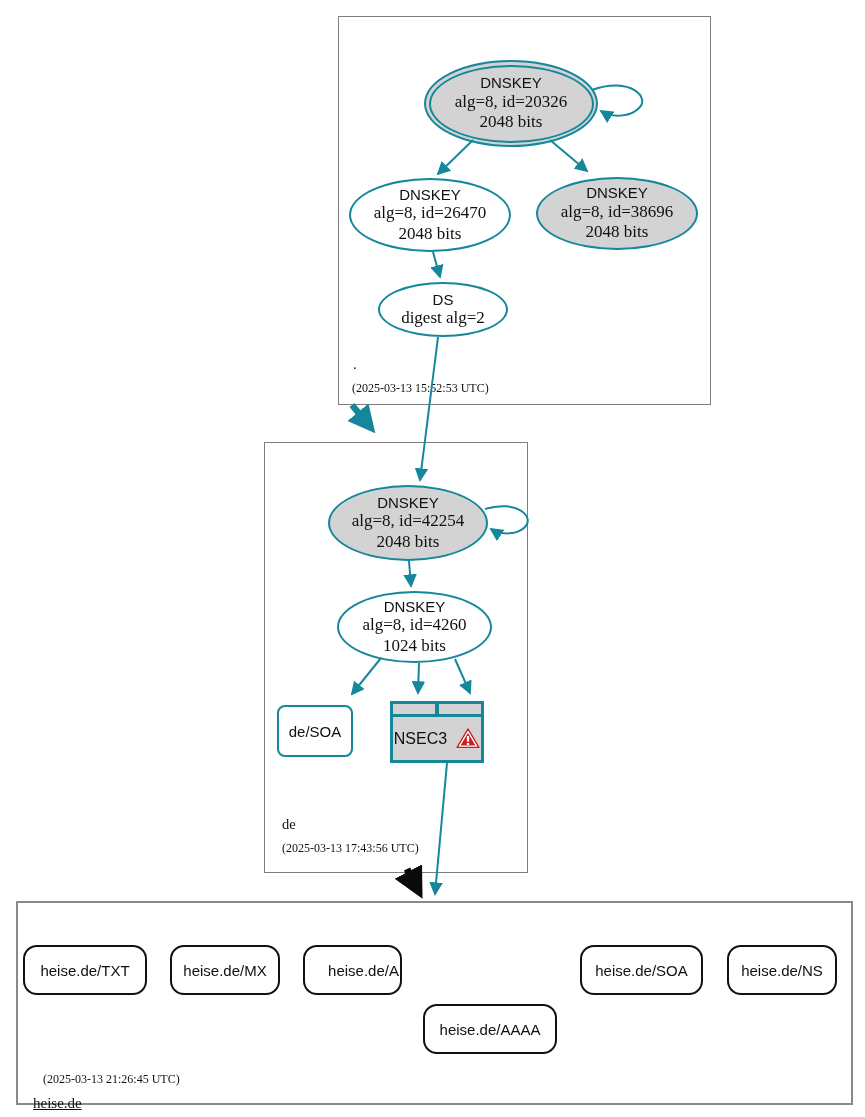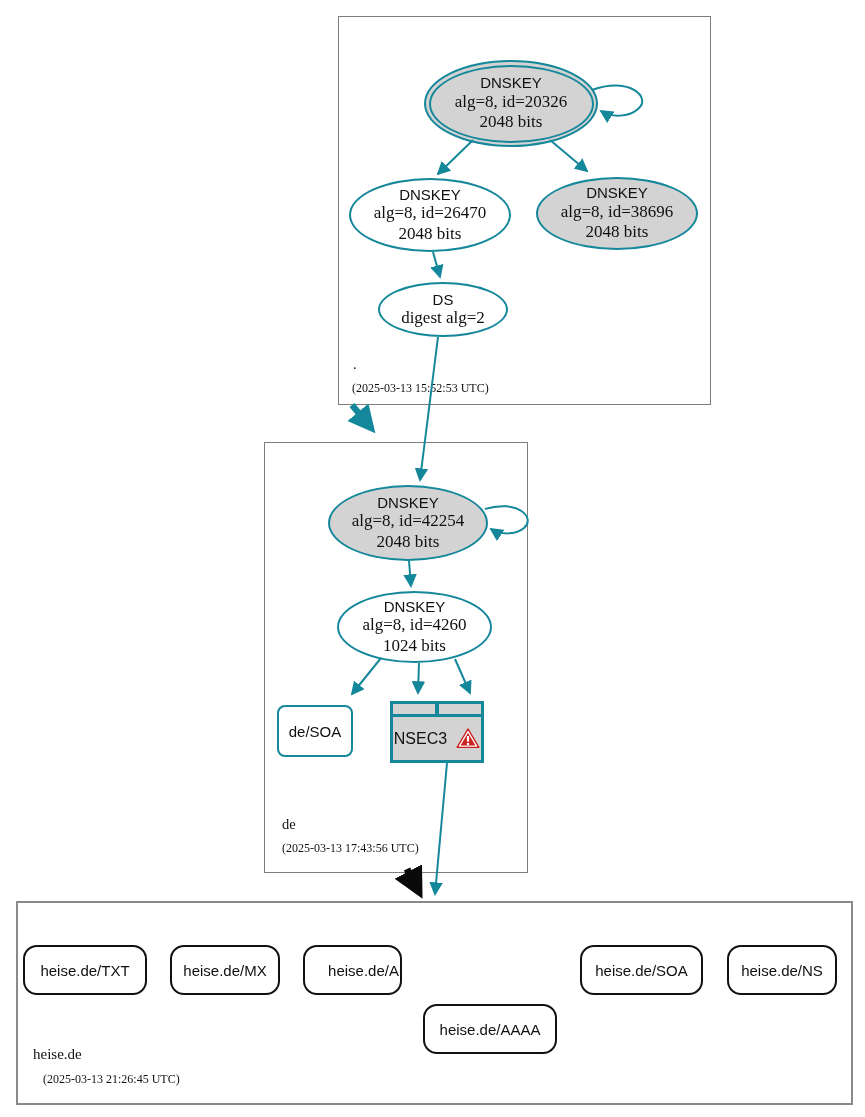--- a/index.html
+++ b/index.html
@@ -101,21 +101,21 @@
       <span>NSEC3</span>
       <svg width="24" height="21" viewBox="0 0 24 21">
         <path d="M12 1.2 L22.8 19.3 L1.2 19.3 Z" fill="#cc2222" stroke="#cc2222" stroke-width="1.6" stroke-linejoin="round"></path>
         <path d="M12 3.6 L20.6 18.1 L3.4 18.1 Z" fill="#cc2222" stroke="#ffffff" stroke-width="1.3" stroke-linejoin="round"></path>
         <rect x="10.9" y="8" width="2.2" height="5.6" fill="#ffffff"></rect>
         <rect x="10.9" y="15" width="2.2" height="2.1" fill="#ffffff"></rect>
       </svg>
     </div>
   </div>
 
-  <div class="zone-label" style="left:33px;top:1046px;font-size:15px;">heise.de</div>
+  <div class="zone-label" style="left:33px;top:1095px;font-size:15px;text-decoration:underline;">heise.de</div>
   <div class="zone-ts" style="left:33px;top:1072px;margin-left:10px;">(2025-03-13 21:26:45 UTC)</div>
 
   <div class="rrbox black" style="left:23px;top:945px;width:124px;height:50px;">
     <span>heise.de/TXT</span>
   </div>
   <div class="rrbox black" style="left:170px;top:945px;width:110px;height:50px;">
     <span>heise.de/MX</span>
   </div>
   <div class="rrbox black" style="left:303px;top:945px;width:99px;height:50px;padding-left:22px;">
     <span>heise.de/A</span>

